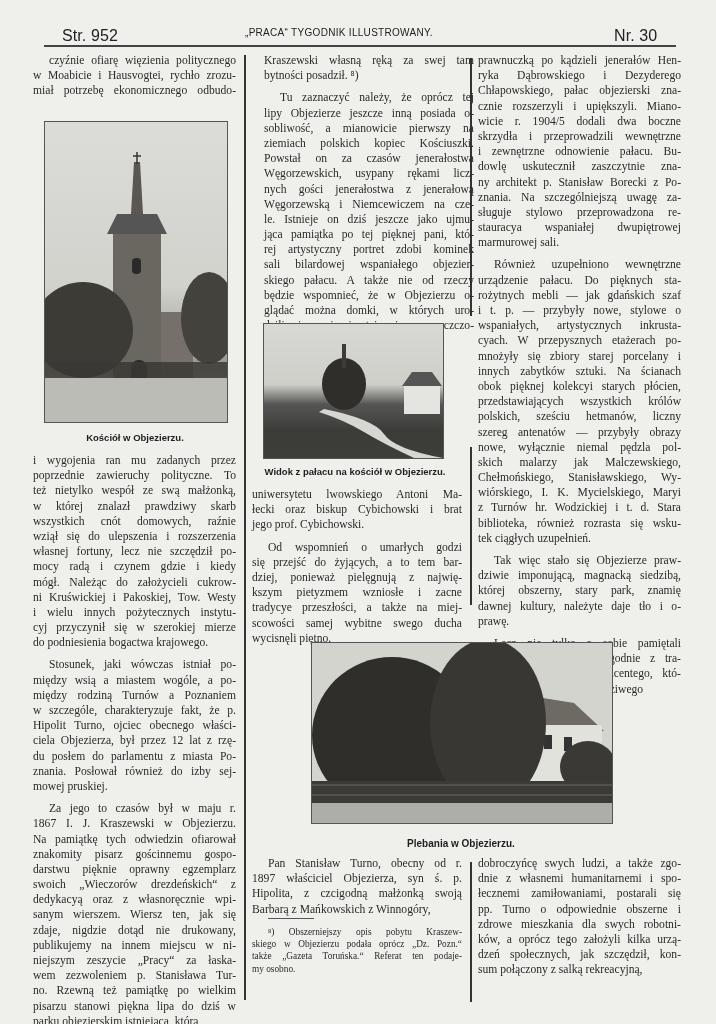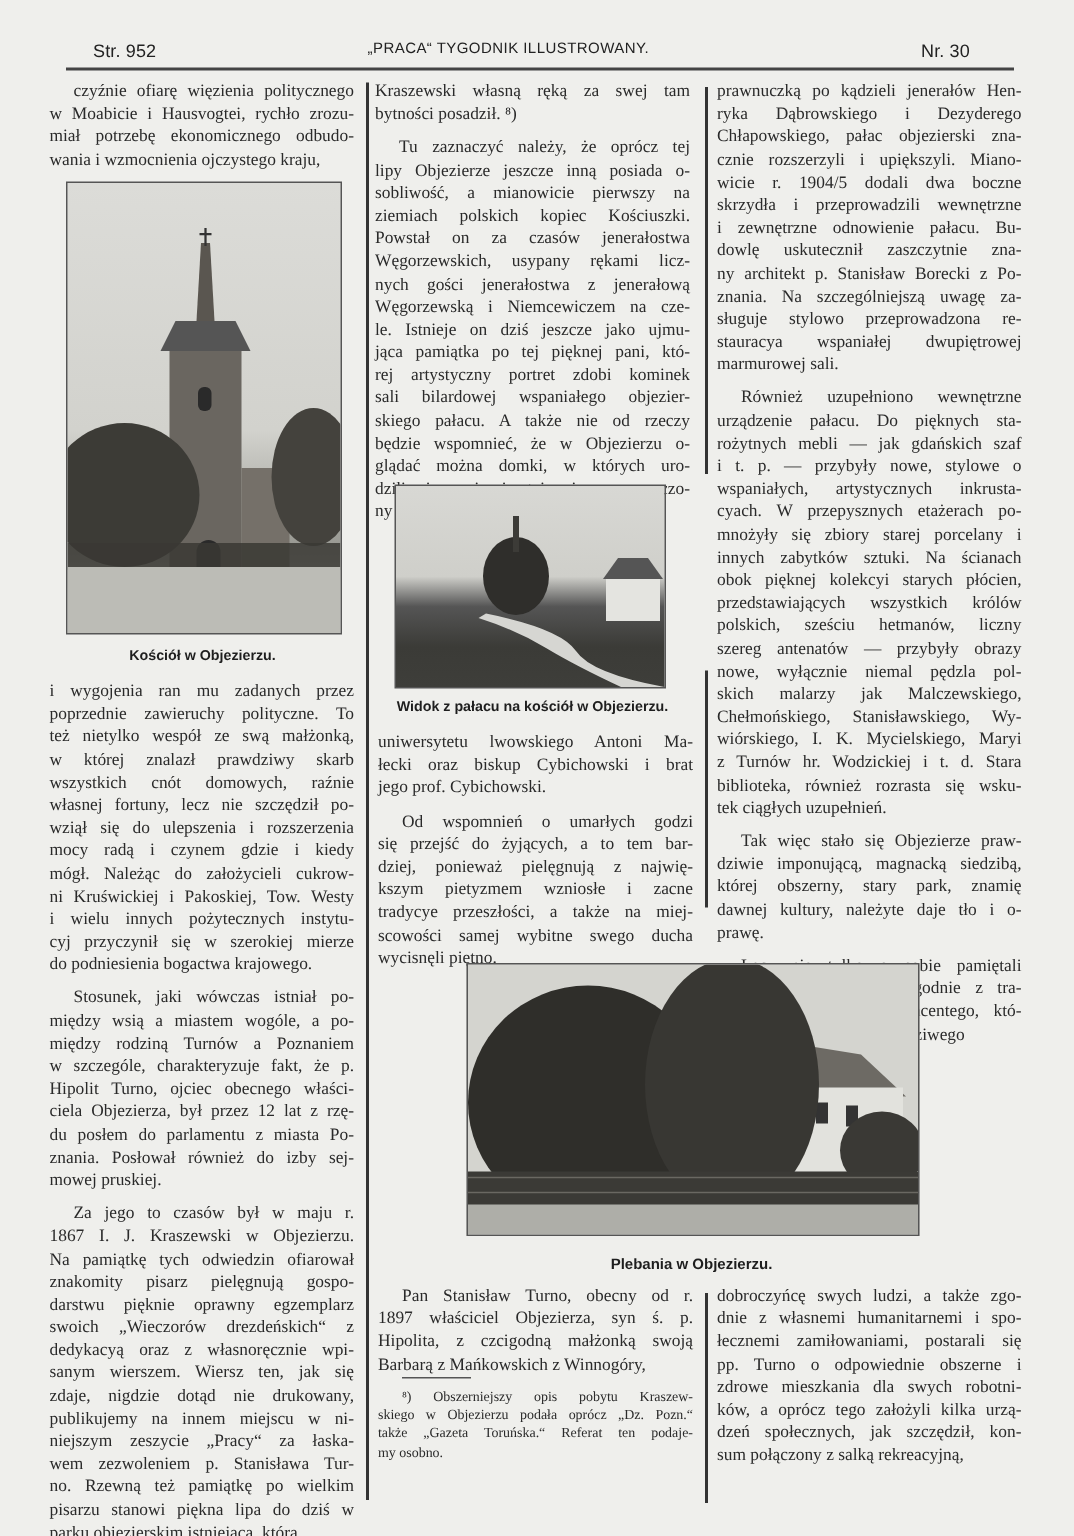--- a/index.html
+++ b/index.html
@@ -1,19 +1,19 @@
 <!DOCTYPE html>
 <html><head>
 <meta charset="utf-8">
 <style>
   html,body{margin:0;padding:0;}
   body{width:716px;height:1024px;background:#efefec;position:relative;overflow:hidden;
        font-family:"Liberation Serif","DejaVu Serif",serif;color:#2a2a2a;}
   .abs{position:absolute;}
-  .hdr{font-family:"Liberation Sans Narrow","Liberation Sans",sans-serif;font-size:12px;color:#222;letter-spacing:0.1px;}
+  .hdr{font-family:"Liberation Sans Narrow","Liberation Sans",sans-serif;font-size:16px;color:#222;letter-spacing:0.1px;}
   .rule{position:absolute;background:#444;}
   .col{position:absolute;font-size:11.6px;line-height:15.2px;text-align:justify;}
   .col .line{display:block;text-align:justify;text-align-last:justify;white-space:nowrap;height:15.2px;}
   .col .last{text-align-last:left;}
   .col .gap{height:7px;}
   .cap{position:absolute;font-family:"Liberation Sans","DejaVu Sans",sans-serif;font-weight:bold;font-size:9.5px;text-align:center;color:#1e1e1e;}
   .photo{position:absolute;border:1px solid #555;overflow:hidden;}
   .fn{font-size:9.3px;line-height:12.2px;}
   .vrule{position:absolute;width:2px;background:#333;}
 </style>
@@ -27,21 +27,20 @@
 
 <div class="vrule" style="left:244px;top:55px;height:945px;"></div>
 <div class="vrule" style="left:470px;top:58px;height:258px;"></div>
 <div class="vrule" style="left:470px;top:447px;height:158px;"></div>
 <div class="vrule" style="left:470px;top:862px;height:140px;"></div>
 
 <div class="col" style="left:33px;top:53px;width:203px;" id="lt">
     <span class="line" style="padding-left: 16px;">czyźnie ofiarę więzienia politycznego</span>
     <span class="line">w Moabicie i Hausvogtei, rychło zrozu-</span>
     <span class="line">miał potrzebę ekonomicznego odbudo-</span>
-    <span class="line last">wania i wzmocnienia ojczystego kraju,</span>
   </div>
 
 <div class="photo" style="left:44px;top:121px;width:182px;height:300px;background:linear-gradient(#dcdcd8 0%,#d2d2cd 55%,#9a9a94 80%,#c8c8c2 92%,#d4d4d0 100%);">
   <svg width="182" height="300" viewBox="0 0 182 300">
     <rect x="68" y="108" width="48" height="160" fill="#6a6660"></rect>
     <polygon points="62,112 122,112 112,92 72,92" fill="#555"></polygon>
     <polygon points="86,92 98,92 95,40 89,40" fill="#5a5650"></polygon>
     <line x1="92" y1="30" x2="92" y2="42" stroke="#333" stroke-width="1.5"></line>
     <line x1="88" y1="34" x2="96" y2="34" stroke="#333" stroke-width="1.5"></line>
     <rect x="87" y="136" width="9" height="16" rx="4" fill="#2a2a2a"></rect>
@@ -54,57 +53,57 @@
   </svg>
 </div>
 <div class="cap" style="left:44px;top:432px;width:182px;">Kościół w Objezierzu.</div>
 
 <div class="col" style="left:33px;top:453px;width:203px;" id="lb">
     <span class="line">i wygojenia ran mu zadanych przez</span>
     <span class="line">poprzednie zawieruchy polityczne. To</span>
     <span class="line">też nietylko wespół ze swą małżonką,</span>
     <span class="line">w której znalazł prawdziwy skarb</span>
     <span class="line">wszystkich cnót domowych, raźnie</span>
+    <span class="line">wziął się do ulepszenia i rozszerzenia</span>
     <span class="line">własnej fortuny, lecz nie szczędził po-</span>
-    <span class="line">wziął się do ulepszenia i rozszerzenia</span>
     <span class="line">mocy radą i czynem gdzie i kiedy</span>
     <span class="line">mógł. Należąc do założycieli cukrow-</span>
     <span class="line">ni Kruświckiej i Pakoskiej, Tow. Westy</span>
     <span class="line">i wielu innych pożytecznych instytu-</span>
     <span class="line">cyj przyczynił się w szerokiej mierze</span>
     <span class="line last">do podniesienia bogactwa krajowego.</span>
     <div class="gap"></div>
     <span class="line" style="padding-left: 16px;">Stosunek, jaki wówczas istniał po-</span>
     <span class="line">między wsią a miastem wogóle, a po-</span>
     <span class="line">między rodziną Turnów a Poznaniem</span>
     <span class="line">w szczególe, charakteryzuje fakt, że p.</span>
     <span class="line">Hipolit Turno, ojciec obecnego właści-</span>
     <span class="line">ciela Objezierza, był przez 12 lat z rzę-</span>
     <span class="line">du posłem do parlamentu z miasta Po-</span>
     <span class="line">znania. Posłował również do izby sej-</span>
     <span class="line last">mowej pruskiej.</span>
     <div class="gap"></div>
     <span class="line" style="padding-left: 16px;">Za jego to czasów był w maju r.</span>
     <span class="line">1867 I. J. Kraszewski w Objezierzu.</span>
     <span class="line">Na pamiątkę tych odwiedzin ofiarował</span>
-    <span class="line">znakomity pisarz pielęgnują gospo-</span>
+    <span class="line">znakomity pisarz gościnnemu gospo-</span>
     <span class="line">darstwu pięknie oprawny egzemplarz</span>
     <span class="line">swoich „Wieczorów drezdeńskich“ z</span>
     <span class="line">dedykacyą oraz z własnoręcznie wpi-</span>
     <span class="line">sanym wierszem. Wiersz ten, jak się</span>
     <span class="line">zdaje, nigdzie dotąd nie drukowany,</span>
     <span class="line">publikujemy na innem miejscu w ni-</span>
     <span class="line">niejszym zeszycie „Pracy“ za łaska-</span>
     <span class="line">wem zezwoleniem p. Stanisława Tur-</span>
     <span class="line">no. Rzewną też pamiątkę po wielkim</span>
     <span class="line">pisarzu stanowi piękna lipa do dziś w</span>
     <span class="line last">parku objezierskim istniejąca, którą</span>
   </div>
 
-<div class="col" style="left:250px;top:53px;width:210px;" id="mt">
+<div class="col" style="left:264px;top:53px;width:210px;" id="mt">
     <span class="line">Kraszewski własną ręką za swej tam</span>
     <span class="line last">bytności posadził. ⁸)</span>
     <div class="gap"></div>
     <span class="line" style="padding-left: 16px;">Tu zaznaczyć należy, że oprócz tej</span>
     <span class="line">lipy Objezierze jeszcze inną posiada o-</span>
     <span class="line">sobliwość, a mianowicie pierwszy na</span>
     <span class="line">ziemiach polskich kopiec Kościuszki.</span>
     <span class="line">Powstał on za czasów jenerałostwa</span>
     <span class="line">Węgorzewskich, usypany rękami licz-</span>
     <span class="line">nych gości jenerałostwa z jenerałową</span>

